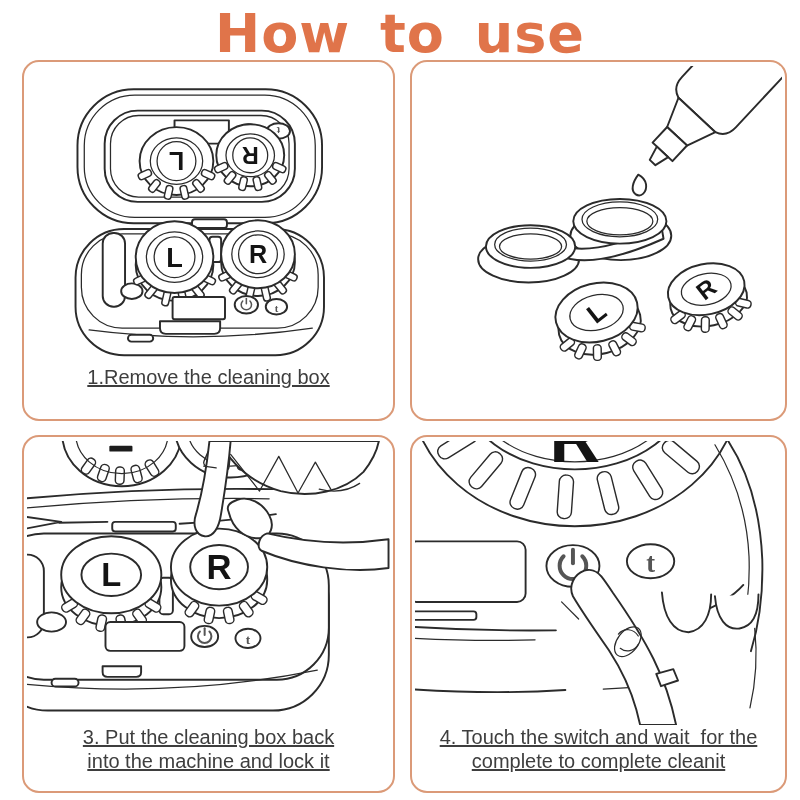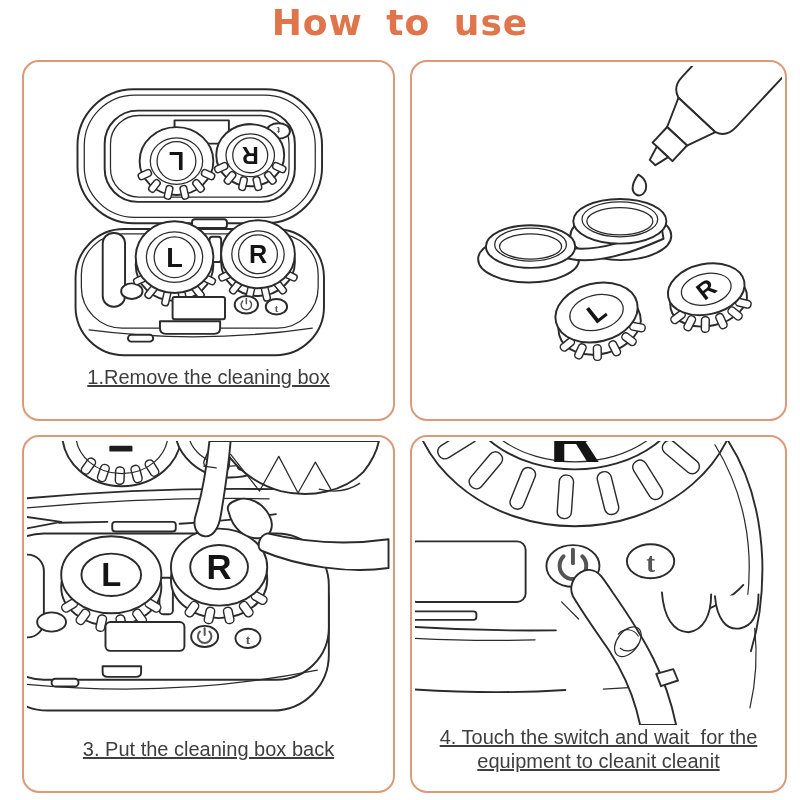--- a/index.html
+++ b/index.html
@@ -1,19 +1,19 @@
 <!DOCTYPE html>
 <html><head>
 <meta charset="utf-8">
 <style>
   html,body{margin:0;padding:0;background:#fff;}
   .page{position:relative;width:800px;height:800px;background:#fff;overflow:hidden;
         font-family:"Liberation Sans",sans-serif;}
   .title{margin:0;padding-top:2px;text-align:center;font-family:"DejaVu Sans",sans-serif;
-         font-weight:bold;font-size:36px;letter-spacing:1px;word-spacing:10px;color:#E0744A;}
+         font-weight:bold;font-size:54px;letter-spacing:1px;word-spacing:10px;color:#E0744A;}
   .grid{position:absolute;left:22px;top:60px;right:13px;
         display:grid;grid-template-columns:373px 377px;grid-template-rows:361px 358px;
         column-gap:15px;row-gap:14px;}
   .panel{border:2.5px solid #DB9A78;border-radius:17px;background:#fff;
          display:flex;flex-direction:column;align-items:center;overflow:hidden;
          padding:4px 3px 10px;box-sizing:border-box;}
   .panel svg{display:block;width:100%;flex:0 0 auto;}
   .caption{margin-top:auto;text-align:center;font-size:20px;line-height:1.22;
            color:#3E3E3E;white-space:pre-wrap;width:100%;text-decoration:underline;}
   
@@ -254,21 +254,21 @@
         <g>
           <path class="f" d="M 196 0 C 210 26 232 44 260 52 C 292 60 326 52 346 32 C 354 22 360 10 362 0 Z"></path>
           <path class="s t1" d="M 208 14 L 238 52 L 258 16 L 278 54 L 296 22 L 312 50"></path>
           <path class="s t1" d="M 300 50 C 316 54 330 52 342 44"></path>
           <path class="f" d="M 186 0 C 183 28 178 56 172 76 C 168 88 172 98 181 99 C 190 100 196 90 198 76 C 202 52 206 24 208 0 Z"></path>
           <path class="s t1" d="M 180 26 L 193 28"></path>
           <path class="f" d="M 206 74 C 210 90 222 102 238 101 C 250 100 254 88 248 77 C 241 64 227 57 215 61 C 207 64 203 67 206 74 Z"></path>
           <path class="f" d="M 246 96 C 288 106 330 108 372 102 L 372 132 C 330 138 278 130 240 114 C 234 110 238 98 246 96 Z"></path>
         </g>
       </svg>
-      <p class="caption"><span>3. Put the cleaning box back</span><br></p>
+      <p class="caption"><span>3. Put the cleaning box back</span><br><span>into the machine and lock it</span></p>
     </section>
 
     <section class="panel">
       <svg viewBox="0 0 370 300" height="284" xmlns="http://www.w3.org/2000/svg">
 
         <g>
           <ellipse class="f" cx="160" cy="-60" rx="175" ry="150"></ellipse>
           <rect class="th" x="-7.5" y="-23" width="15" height="46" rx="7" transform="translate(272,17) rotate(-50)"></rect>
           <rect class="th" x="-7.5" y="-23" width="15" height="46" rx="7" transform="translate(237,41) rotate(-32)"></rect>
           <rect class="th" x="-7.5" y="-23" width="15" height="46" rx="7" transform="translate(195,55) rotate(-14)"></rect>
@@ -306,17 +306,17 @@
 
         <g>
           <path class="f" d="M 170 137 C 159 141 153 153 158 164 C 168 181 182 201 196 221 C 209 241 219 262 225 284 L 229 300 L 267 300 C 262 276 254 252 243 230 C 230 204 214 180 200 160 C 196 154 192 148 188 143 C 183 137 176 135 170 137 Z"></path>
           <ellipse class="s t1" cx="216" cy="212" rx="18" ry="11" transform="rotate(-52 216 212)"></ellipse>
           <path class="s t1" d="M 206 204 C 212 197 222 198 227 206"></path>
           <path class="s t1" d="M 208 219 C 214 224 223 222 227 215"></path>
           <path class="f" d="M 246 246 L 264 241 L 269 253 L 251 259 Z"></path>
           <path class="s t1" d="M 146 170 L 164 188"></path>
         </g>
       </svg>
-      <p class="caption"><span>4. Touch the switch and wait  for the</span><br><span>equipment to cleanit cleanit</span></p>
+      <p class="caption"><span>4. Touch the switch and wait  for the</span><br><span>complete to complete cleanit</span></p>
     </section>
 
   </div>
 </div>
 
 </body></html>

